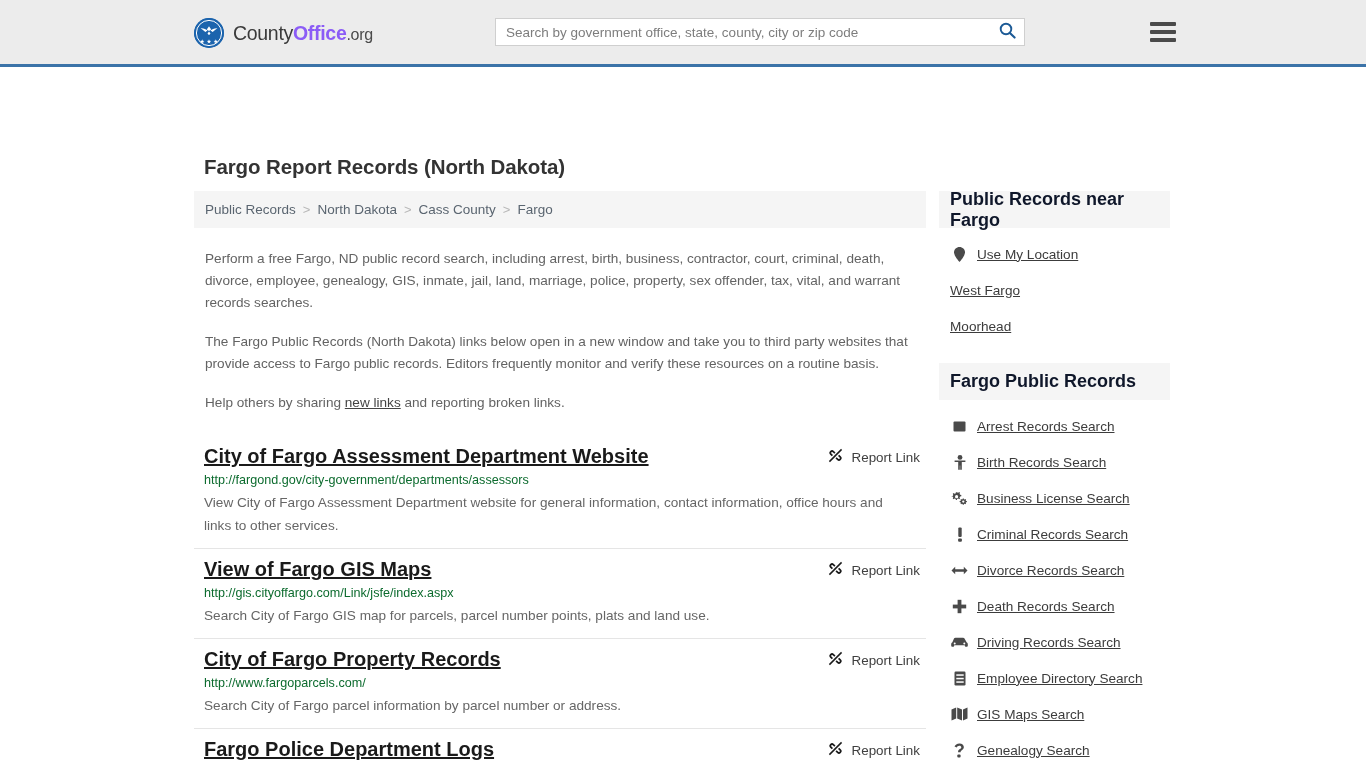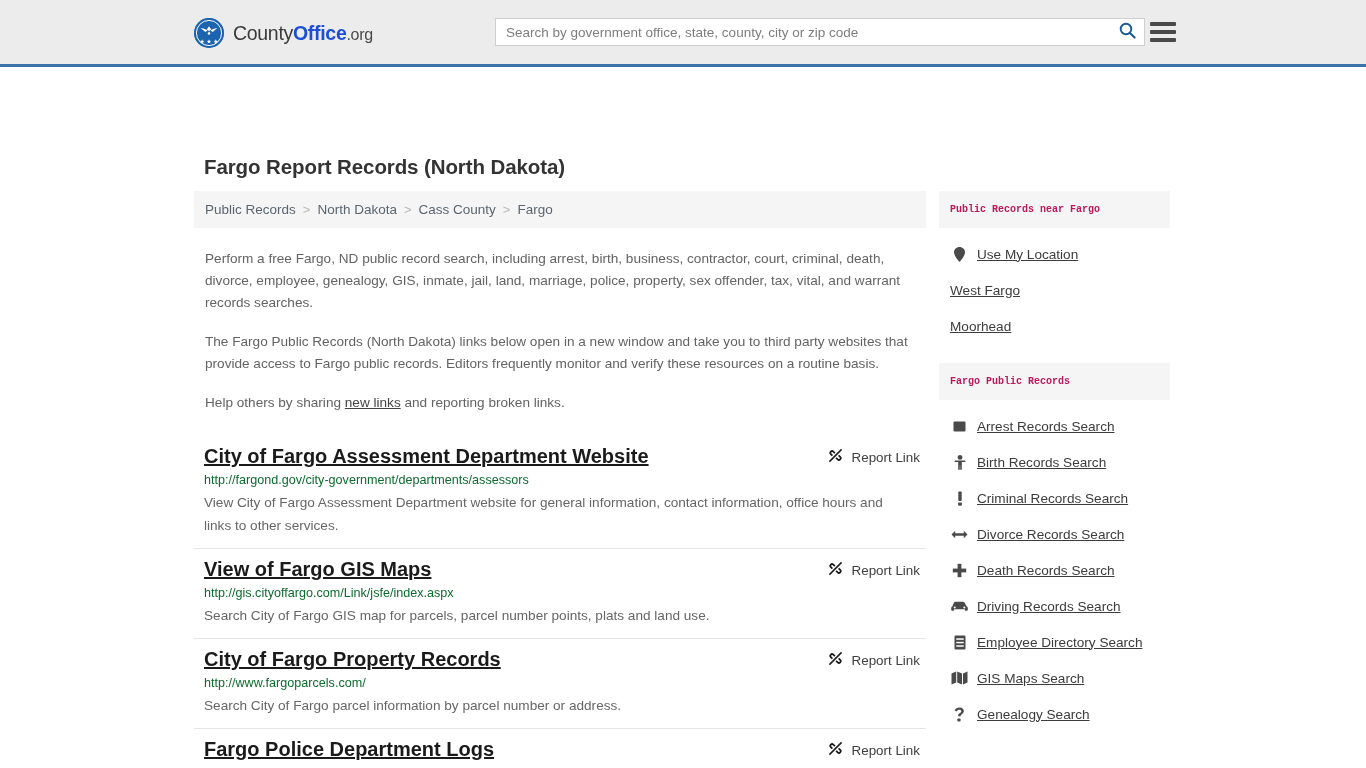--- a/index.html
+++ b/index.html
@@ -39,27 +39,27 @@
   }
   .brand-logo svg { display: block; }
   .brand-text {
     margin-left: 9px;
     font-size: 19.5px;
     letter-spacing: -0.3px;
     color: #333333;
     white-space: nowrap;
   }
   .brand-text .b-county { color: #3a3a3a; }
-  .brand-text .b-office { color: #1d4ed8; font-weight: bold; }
+  .brand-text .b-office { color: #8b5cf6; font-weight: bold; }
   .brand-text .b-org { color: #4a4a4a; font-size: 16px; text-align: center; }
 
   .search-wrap {
     position: absolute;
     left: 495px; top: 18px;
-    width: 650px; height: 28px;
+    width: 530px; height: 28px;
     background: #ffffff;
     border: 1px solid #cfcfcf;
     display: flex; align-items: center;
   }
   .search-input {
     flex: 1 1 auto;
     height: 100%;
     border: 0; outline: 0;
     background: transparent;
     padding: 0 10px;
@@ -213,24 +213,23 @@
   .unlink-icon { display: block; }
 
   
   .panel { margin-bottom: 19px; }
   .panel-head {
     background: #f5f5f5;
     height: 37px;
     display: flex;
     align-items: center;
     padding: 0 11px;
-    font-size: 10px;
+    font-size: 18px;
     font-weight: bold;
-    color: #be185d;
-    font-family: Liberation Mono, monospace;
+    color: #0f172a;
   }
   .panel-body { padding: 8px 0 0 0; }
   .side-item {
     display: flex;
     align-items: center;
     height: 36px;
     padding: 0 11px;
     text-decoration: none;
     cursor: pointer;
   }
@@ -431,20 +430,31 @@
           <a class="side-item">
             <span class="si-icon">
               <svg width="12" height="15" viewBox="0 0 12 15" aria-hidden="true">
                 <circle cx="6" cy="2.4" r="2.4" fill="#4a4a4a"></circle>
                 <path d="M0.6 5.4 h10.8 v1.7 h-3.6 v7.6 h-1.6 v-4.3 h-0.4 v4.3 h-1.6 v-7.6 h-3.6 z" fill="#4a4a4a"></path>
               </svg>
             </span>
             <span class="si-label">Birth Records Search</span>
           </a>
 
+          <a class="side-item">
+            <span class="si-icon">
+              <svg width="17" height="15" viewBox="0 0 17 15" aria-hidden="true">
+                <path d="M6.2 1.4 l1.1.35 .75-.85 1.0.9 -.5 1.05 .6 1.0 1.15.1 v1.35 l-1.15.1 -.6 1.0 .5 1.05 -1.0.9 -.75-.85 -1.1.35 -.3 1.1 H4.9 l-.3-1.1 -1.1-.35 -.75.85 -1.0-.9 .5-1.05 -.6-1.0 -1.15-.1 V5.0 l1.15-.1 .6-1.0 -.5-1.05 1.0-.9 .75.85 1.1-.35 .3-1.1 h1.4 z" fill="#4a4a4a"></path>
+                <circle cx="5.6" cy="5.7" r="1.6" fill="#ffffff"></circle>
+                <path d="M13.0 8.3 l.8.25 .55-.6 .7.65 -.35.75 .45.7 .85.08 v.95 l-.85.08 -.45.7 .35.75 -.7.65 -.55-.6 -.8.25 -.22.8 h-1.0 l-.22-.8 -.8-.25 -.55.6 -.7-.65 .35-.75 -.45-.7 -.85-.08 v-.95 l.85-.08 .45-.7 -.35-.75 .7-.65 .55.6 .8-.25 .22-.8 h1.0 z" fill="#4a4a4a"></path>
+                <circle cx="12.3" cy="10.6" r="1.15" fill="#ffffff"></circle>
+              </svg>
+            </span>
+            <span class="si-label">Business License Search</span>
+          </a>
 
           <a class="side-item">
             <span class="si-icon">
               <svg width="6" height="15" viewBox="0 0 6 15" aria-hidden="true">
                 <rect x="1.3" y="0.5" width="3.4" height="9.6" rx="1" fill="#4a4a4a"></rect>
                 <rect x="1.1" y="11.5" width="3.8" height="3.2" rx="1" fill="#4a4a4a"></rect>
               </svg>
             </span>
             <span class="si-label">Criminal Records Search</span>
           </a>

